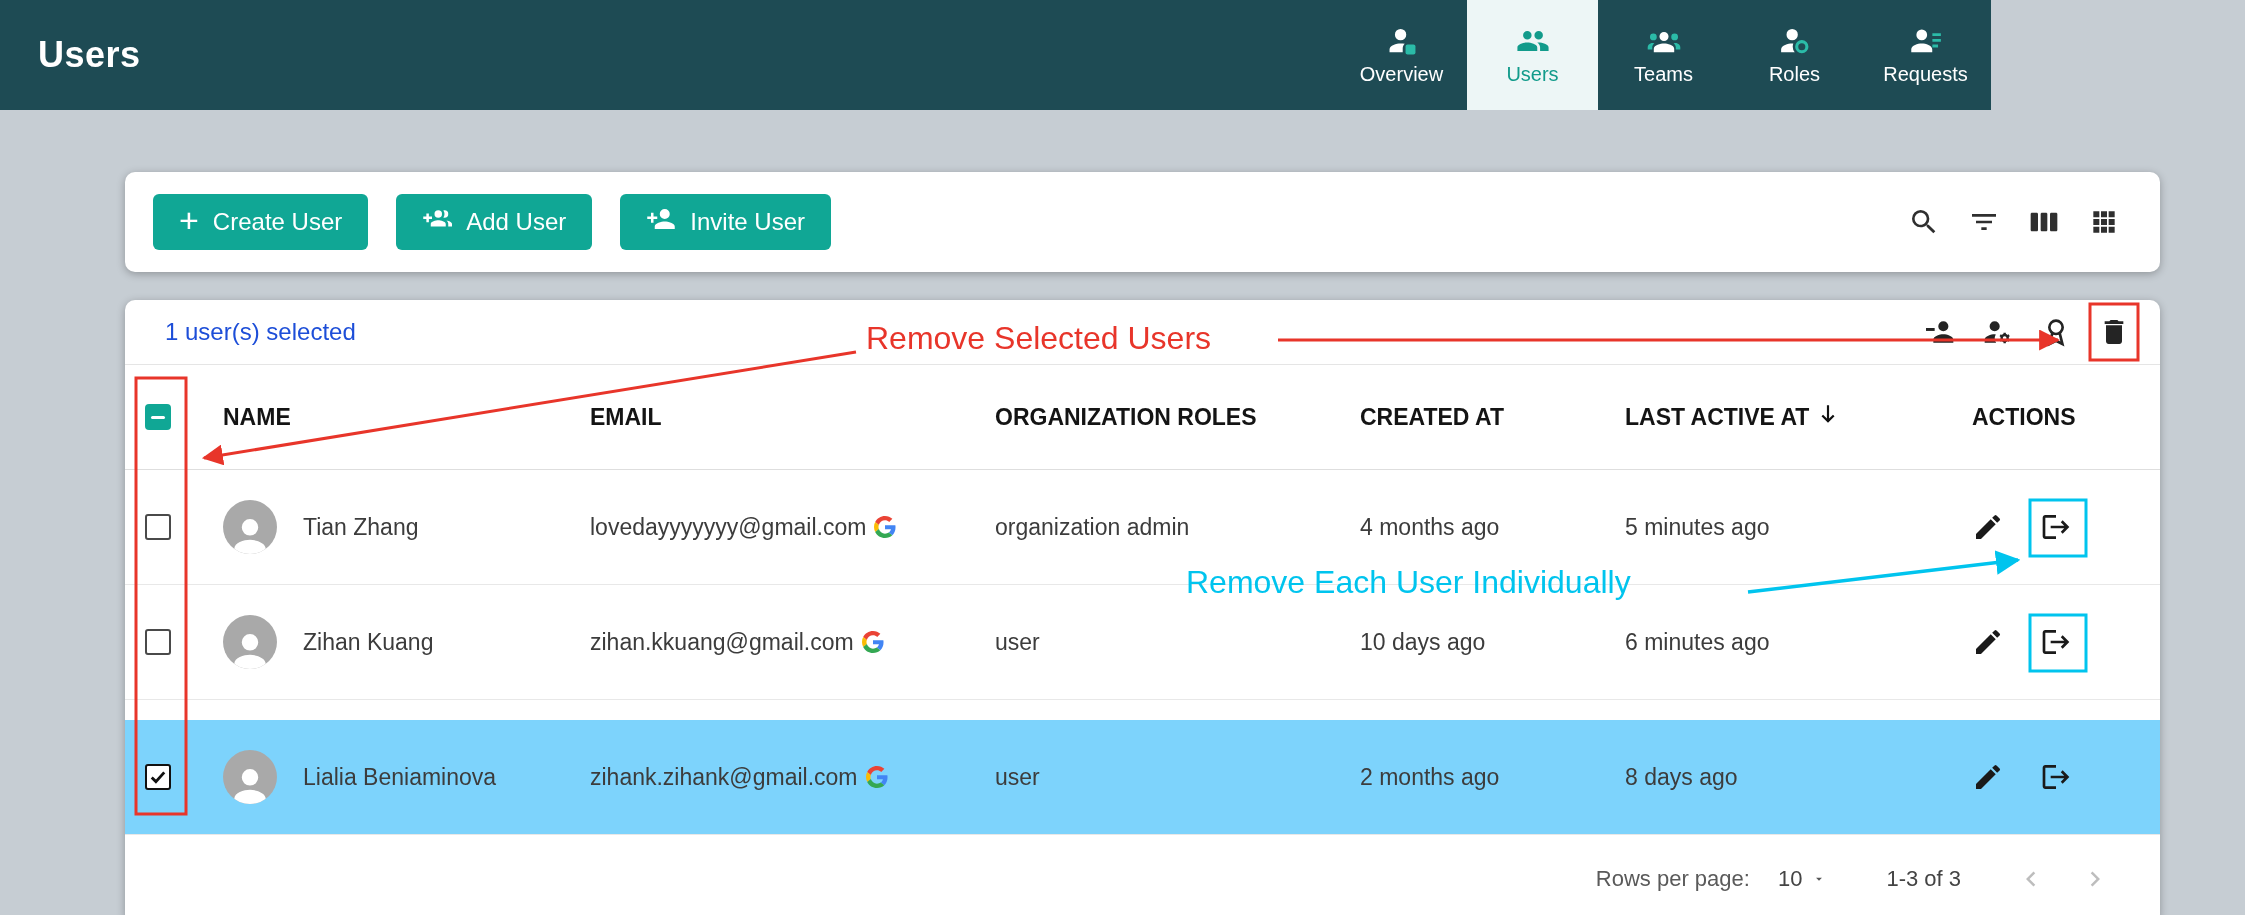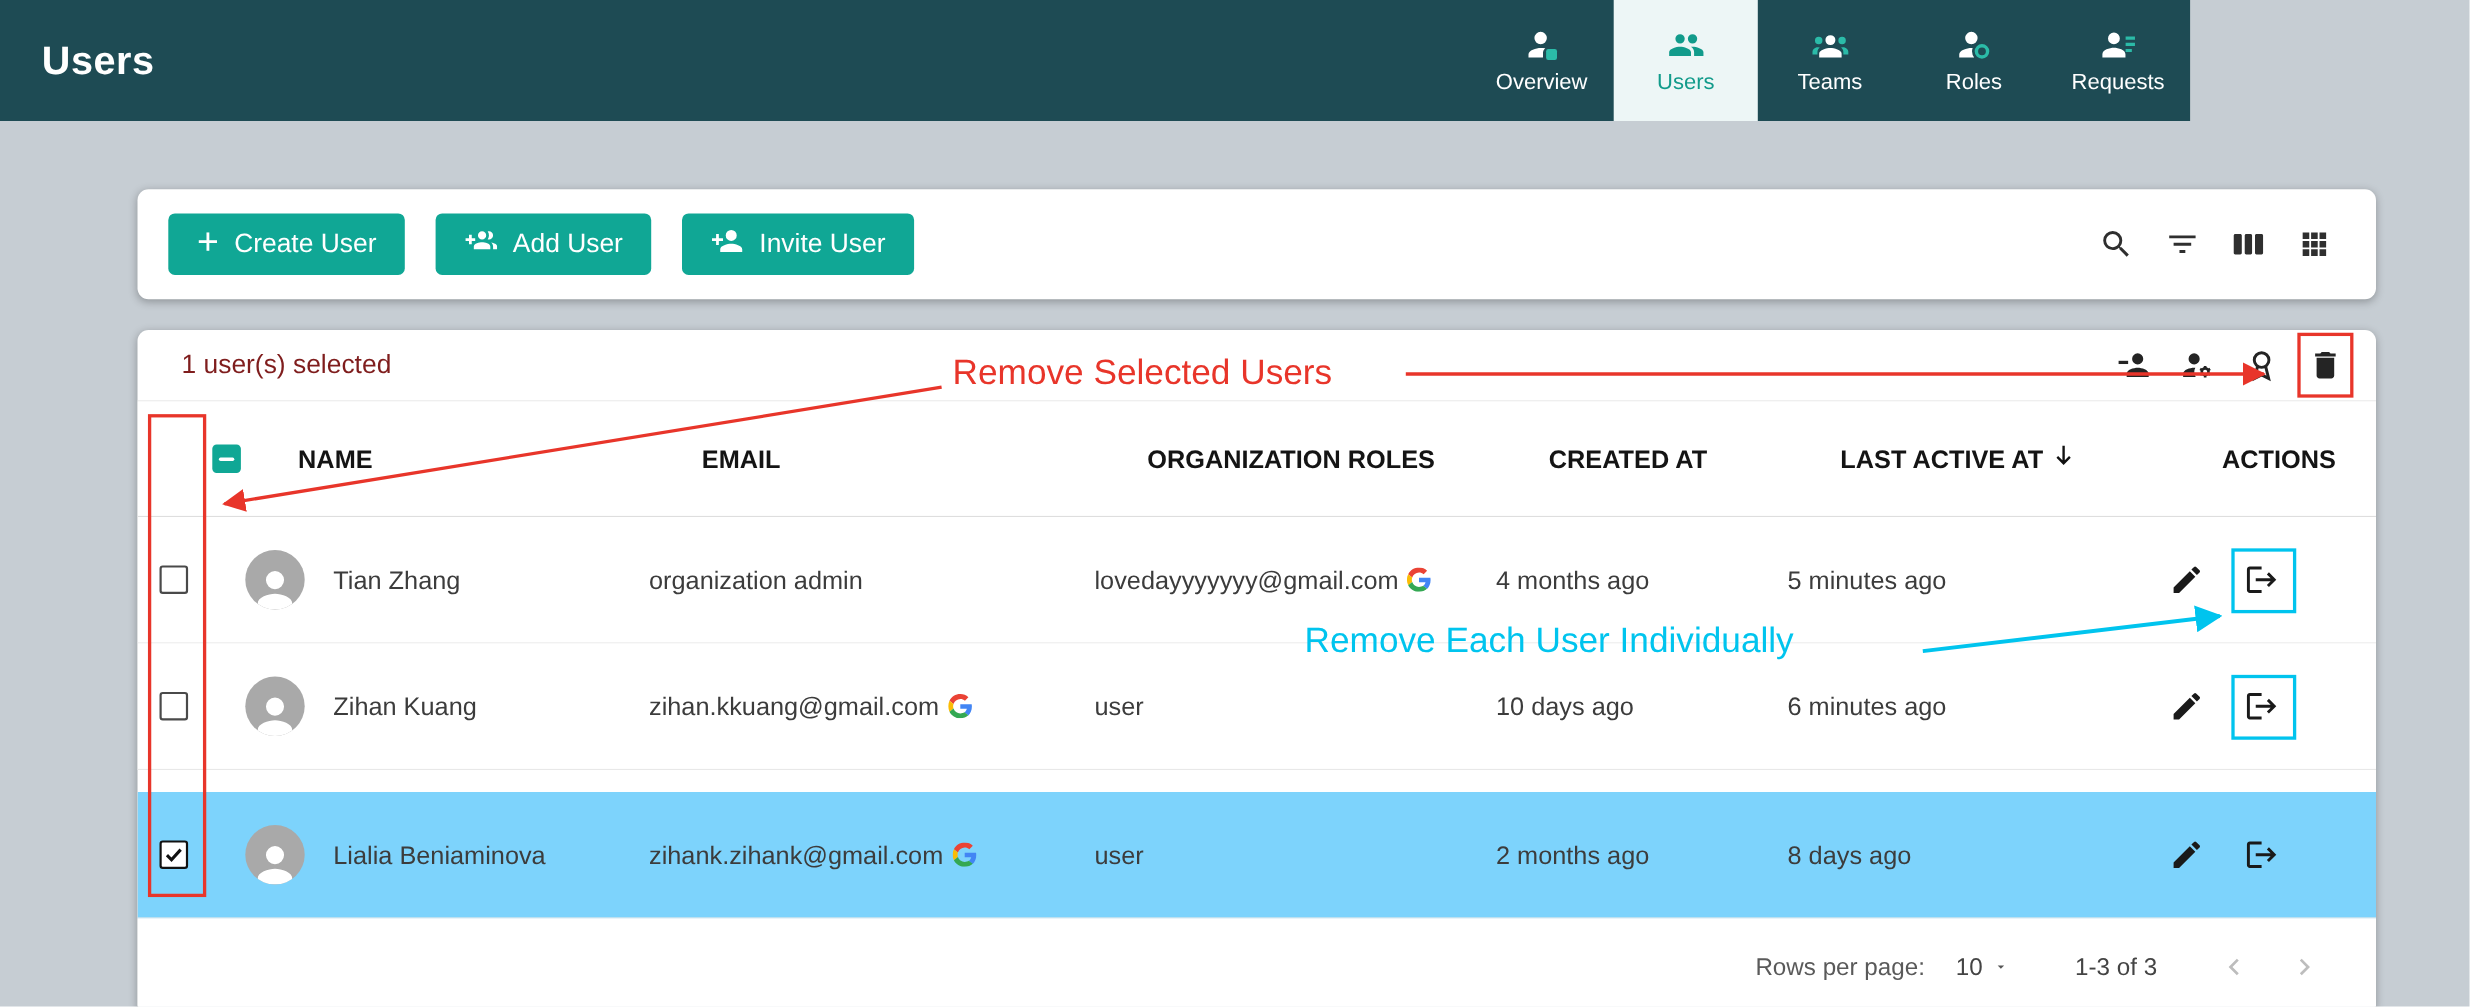--- a/index.html
+++ b/index.html
@@ -30,26 +30,26 @@
   .plus-glyph { font-size:34px; font-weight:400; line-height:1; margin-top:-4px; }
   .tool-icons { display:flex; gap:28px; align-items:center; }
   .tool-icons .icon-btn svg { width:32px; height:32px; fill:#2f2f2f; }
   .icon-btn { display:inline-flex; cursor:pointer; }
 
   
   .table-card { position:absolute; left:125px; top:300px; width:2035px; background:#fff;
                 border-radius:10px; box-shadow:0 2px 8px rgba(0,0,0,.28); overflow:hidden; }
   .sel-bar { height:65px; display:flex; align-items:center; justify-content:space-between;
              padding:0 30px 0 40px; border-bottom:1px solid #e5e5e5; }
-  .sel-text { font-size:24px; color:#7f1d1d; }
+  .sel-text { font-size:24px; color:#1d4ed8; }
   .sel-icons { display:flex; gap:26px; align-items:center; }
   .sel-icons .icon-btn svg { width:32px; height:32px; fill:#242424; }
 
   .grid-row { display:grid; grid-template-columns:65px 370px 405px 365px 265px 345px 1fr; align-items:center; }
-  .thead { height:105px; border-bottom:1px solid #dedede; font-weight:bold; font-size:23px; color:#141414; background:#fff;padding-left:48px; }
+  .thead { height:105px; border-bottom:1px solid #dedede; font-weight:bold; font-size:23px; color:#141414; background:#fff; }
   .trow { height:115px; border-bottom:1px solid #e8e8e8; font-size:23px; color:#3c3c3c; background:#fff; }
   .trow.selected { background:#7dd3fc;margin-top:20px; }
   .cell { padding-left:30px; }
   .cb-cell { display:flex; justify-content:center; padding-left:0; }
 
   .checkbox { width:26px; height:26px; border-radius:4px; cursor:pointer; display:flex; align-items:center; justify-content:center; }
   .checkbox.indeterminate { background:#10a795; }
   .checkbox.indeterminate .dash { width:14px; height:3px; background:#fff; border-radius:2px; }
   .checkbox.empty { background:#fff; border:2px solid #4a4a4a; border-radius:3px; }
   .checkbox.checked { background:#fff; border:2px solid #111; border-radius:3px; }
@@ -244,32 +244,32 @@
         <span class="checkbox empty"></span>
       </div>
     <div class="name-cell">
       <span class="avatar">
           <svg viewBox="0 0 24 24">
             <path fill="#fff" d="M12 12.3a4.3 4.3 0 100-8.6 4.3 4.3 0 000 8.6zm0 2.2c-3.2 0-8.2 1.6-8.2 4.7V22h16.4v-2.8c0-3.1-5-4.7-8.2-4.7z"></path>
           </svg>
         </span>
       <span>Tian Zhang</span>
     </div>
-    <div class="cell">organization admin</div>
     <div class="cell email-cell">
       <span>lovedayyyyyyy@gmail.com</span>
       <span class="g-icon">
           <svg viewBox="0 0 48 48">
             <path fill="#EA4335" d="M24 9.5c3.54 0 6.71 1.22 9.21 3.6l6.85-6.85C35.9 2.38 30.47 0 24 0 14.62 0 6.51 5.38 2.56 13.22l7.98 6.19C12.43 13.72 17.74 9.5 24 9.5z"></path>
             <path fill="#4285F4" d="M46.98 24.55c0-1.57-.15-3.09-.38-4.55H24v9.02h12.94c-.58 2.96-2.26 5.48-4.78 7.18l7.73 6c4.51-4.18 7.09-10.36 7.09-17.65z"></path>
             <path fill="#FBBC05" d="M10.53 28.59c-.48-1.45-.76-2.99-.76-4.59s.27-3.14.76-4.59l-7.98-6.19C.92 16.46 0 20.12 0 24c0 3.88.92 7.54 2.56 10.78l7.97-6.19z"></path>
             <path fill="#34A853" d="M24 48c6.48 0 11.93-2.13 15.89-5.81l-7.73-6c-2.15 1.45-4.92 2.3-8.16 2.3-6.26 0-11.57-4.22-13.47-9.91l-7.98 6.19C6.51 42.62 14.62 48 24 48z"></path>
           </svg>
         </span>
     </div>
+    <div class="cell">organization admin</div>
     <div class="cell">4 months ago</div>
     <div class="cell">5 minutes ago</div>
     <div class="actions-cell">
       <span class="icon-btn">
           <svg viewBox="0 0 24 24">
             <path d="M3 17.25V21h3.75L17.81 9.94l-3.75-3.75L3 17.25zM20.71 7.04a.996.996 0 000-1.41l-2.34-2.34a.996.996 0 00-1.41 0l-1.83 1.83 3.75 3.75 1.83-1.83z"></path>
           </svg>
         </span>
       <span class="icon-btn">
           <svg viewBox="0 0 24 24">

